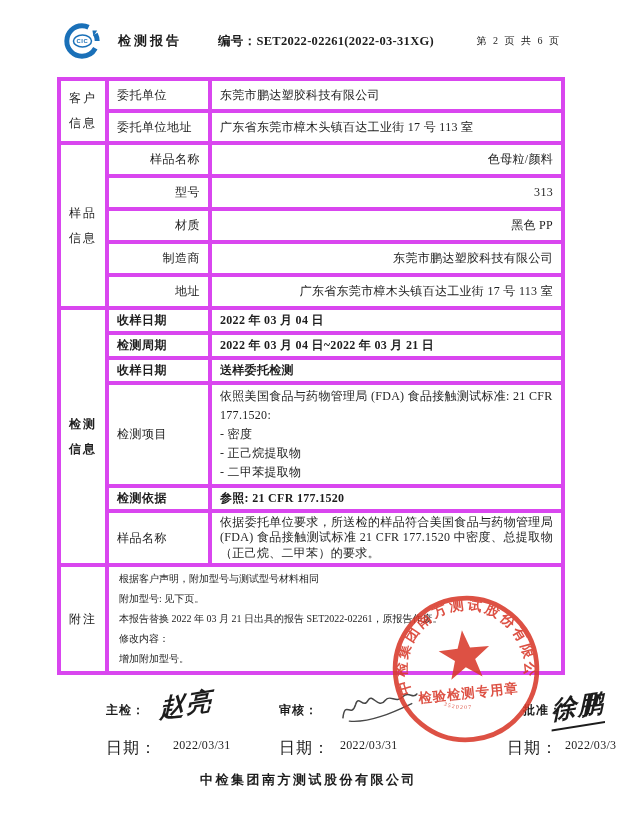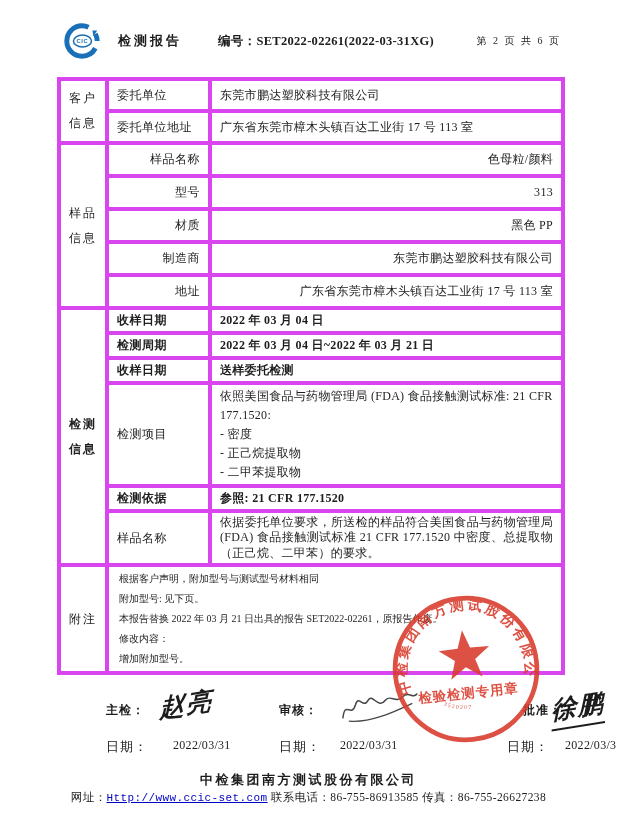--- a/index.html
+++ b/index.html
@@ -43,21 +43,21 @@
   .sig-col { position:relative; height:70px; }
   .sig-col.c1 { width:173px; } .sig-col.c2 { width:205px; } .sig-col.c3 { width:126px; }
   .sig-label { position:absolute; left:5px; top:14px; font-size:12px; font-weight:bold; letter-spacing:1px; }
   .sig-col.c3 .sig-label { left:44px; }
   .sig-name { position:absolute; font-size:25px; color:#1c1c1c;
               font-style:italic; font-weight:bold; letter-spacing:2px;
               transform:rotate(-9deg) skewX(-8deg); }
   .c1 .sig-name { left:58px; top:0px; }
   .c3 .sig-name { left:72px; top:2px; border-bottom:2px solid #1c1c1c; padding-bottom:2px; }
   .sig-scribble { position:absolute; left:62px; top:2px; transform:rotate(-6deg); }
-  .date-label { position:absolute; left:5px; top:50px; font-size:13px; letter-spacing:1px;text-align:center; }
+  .date-label { position:absolute; left:5px; top:50px; font-size:16px; letter-spacing:1px;text-align:center; }
   .sig-col.c3 .date-label { left:28px; }
   .date-val { position:absolute; top:50px; font-size:12px; letter-spacing:.3px; }
   .c1 .date-val { left:72px; } .c2 .date-val { left:66px; } .c3 .date-val { left:86px; }
 
   
   .seal { position:absolute; left:389px; top:592px; width:154px; height:154px;
           transform:rotate(-6deg); opacity:.88; z-index:6; pointer-events:none; }
 
   
   .footer { position:absolute; top:771px; left:0; width:617px; text-align:center; }
@@ -204,16 +204,15 @@
       <textPath href="#sealArc" startOffset="2">中检集团南方测试股份有限公司</textPath>
     </text>
     <text x="75" y="103" text-anchor="middle" font-size="13" font-weight="bold" fill="#d93a2b" letter-spacing="1" font-family="Liberation Serif, serif">检验检测专用章</text>
     <text font-size="5.5" fill="#d93a2b" font-family="Liberation Serif, serif">
       <textPath href="#sealArcBottom" startOffset="14">3 5 2 0 2 0 7</textPath>
     </text>
   </svg>
 
   <div class="footer">
     <div class="company">中检集团南方测试股份有限公司</div>
-    <div class="contact"><span>网址：</span><a class="url" href="#">Http://www.ccic-set.com</a>&nbsp;<span>联系电话：</span><span>86-755-86913585</span>&nbsp;<span>传真：</span><span>86-755-26627238</span></div>
   </div>
 
 </div>
 
 </body></html>

